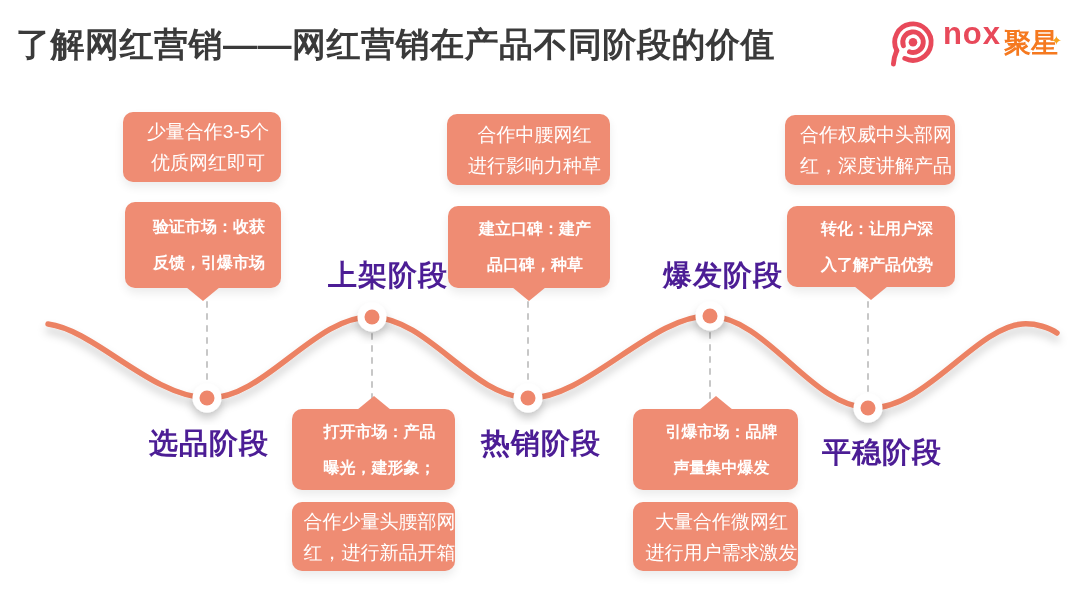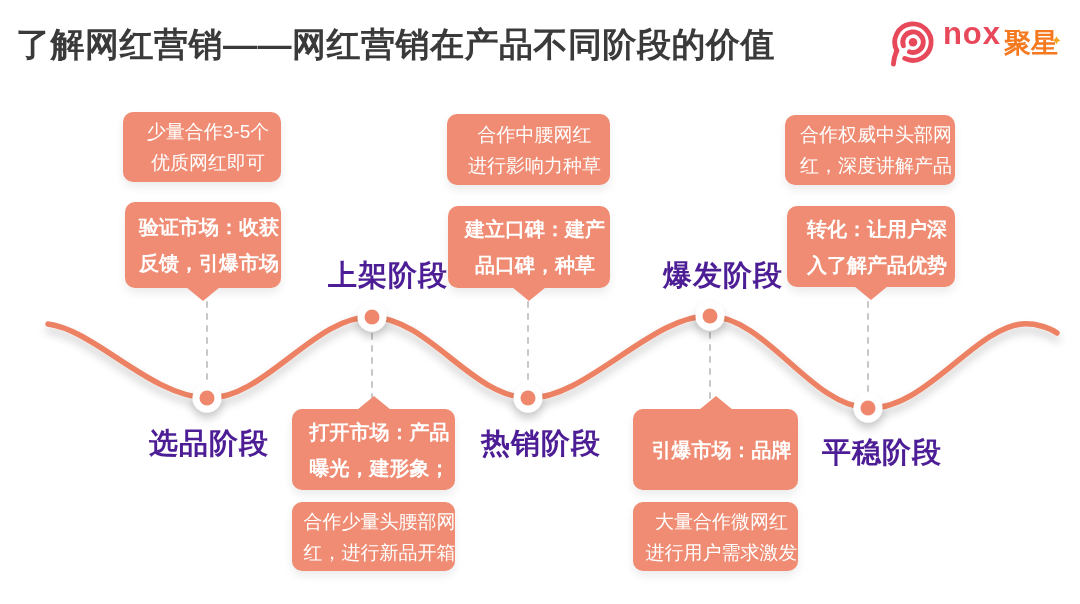--- a/index.html
+++ b/index.html
@@ -21,21 +21,21 @@
   
   .curve-layer{position:absolute;left:0;top:0;pointer-events:none;}
   
   .callout{
     position:absolute;background:#ef8c73;border-radius:10px;color:#ffffff;
     display:flex;flex-direction:column;justify-content:center;align-items:center;
     text-align:center;box-shadow:0 5px 10px rgba(0,0,0,0.08);
   }
   .callout .ln{display:block;white-space:nowrap;margin-left:12px;}
   .tip{font-size:19px;line-height:31px;font-weight:400;}
-  .value{font-size:20px;line-height:36px;font-weight:700;}
+  .value{font-size:16px;line-height:36px;font-weight:700;}
   .tail-down::after{
     content:"";position:absolute;left:50%;bottom:-13px;transform:translateX(-50%);
     width:0;height:0;border-left:17px solid transparent;border-right:17px solid transparent;
     border-top:14px solid #ef8c73;
   }
   .tail-up::after{
     content:"";position:absolute;left:50%;top:-13px;transform:translateX(-50%);
     width:0;height:0;border-left:17px solid transparent;border-right:17px solid transparent;
     border-bottom:14px solid #ef8c73;
   }
@@ -159,20 +159,21 @@
     <span class="ln">打开市场：产品</span>
     <span class="ln">曝光，建形象；</span>
   </div>
   <div class="callout tip b8">
     <span class="ln">合作少量头腰部网</span>
     <span class="ln">红，进行新品开箱</span>
   </div>
 
   <div class="callout value tail-up b9">
     <span class="ln">引爆市场：品牌</span>
+    <span class="ln">声量集中爆发</span>
   </div>
   <div class="callout tip b10">
     <span class="ln">大量合作微网红</span>
     <span class="ln">进行用户需求激发</span>
   </div>
 
   <div class="stage s1">选品阶段</div>
   <div class="stage s2">上架阶段</div>
   <div class="stage s3">热销阶段</div>
   <div class="stage s4">爆发阶段</div>

